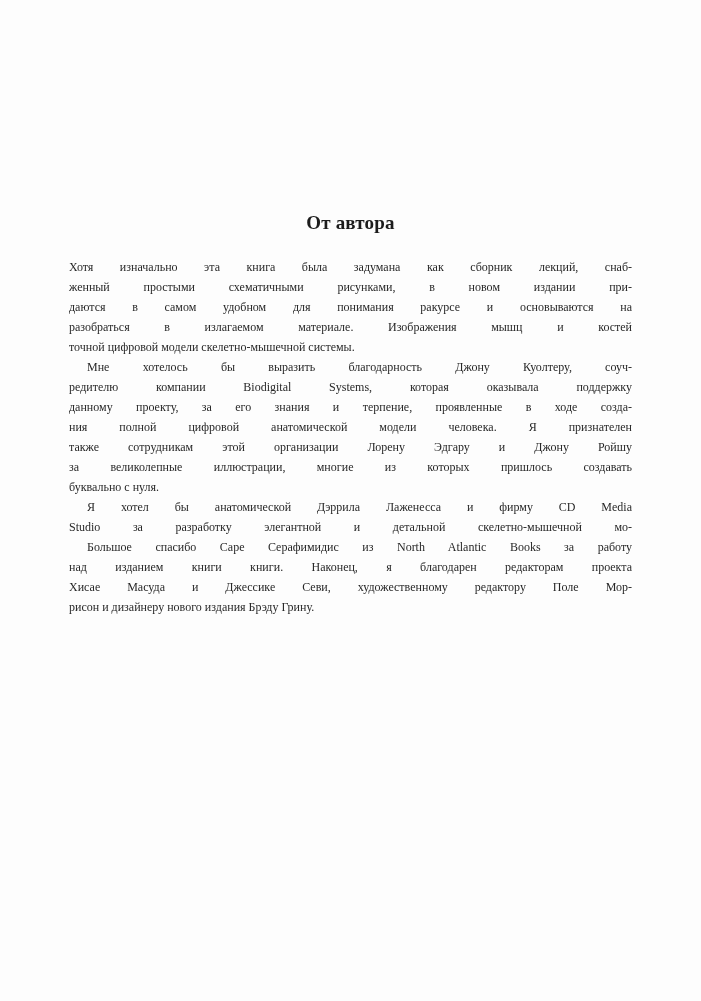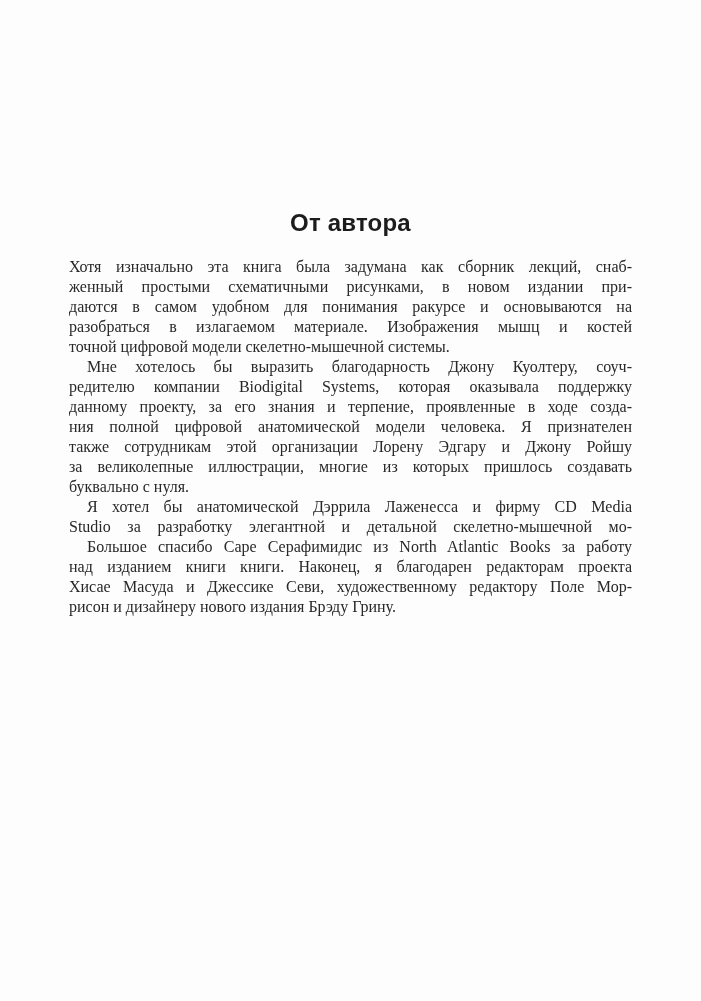--- a/index.html
+++ b/index.html
@@ -19,32 +19,32 @@
     background: #fdfdfd;
     box-sizing: border-box;
   }
   .content {
     position: absolute;
     left: 69px;
     right: 69px;
     top: 211px;
   }
   .title {
-    font-family: Liberation Sans, sans-serif;
+    font-family: Liberation Serif, serif;
     font-weight: bold;
-    font-size: 24px;
+    font-size: 19px;
     line-height: 24px;
     letter-spacing: 0.2px;
     color: #1c1c1c;
     text-align: center;
     margin: 0 0 22px 0;
   }
   .body-text {
     font-family: "Liberation Serif", "DejaVu Serif", serif;
-    font-size: 16px;
+    font-size: 12px;
     line-height: 20px;
     color: #282828;
   }
   .paragraph {
     margin: 0;
   }
   .line {
     text-align: justify;
     white-space: normal;
   }

